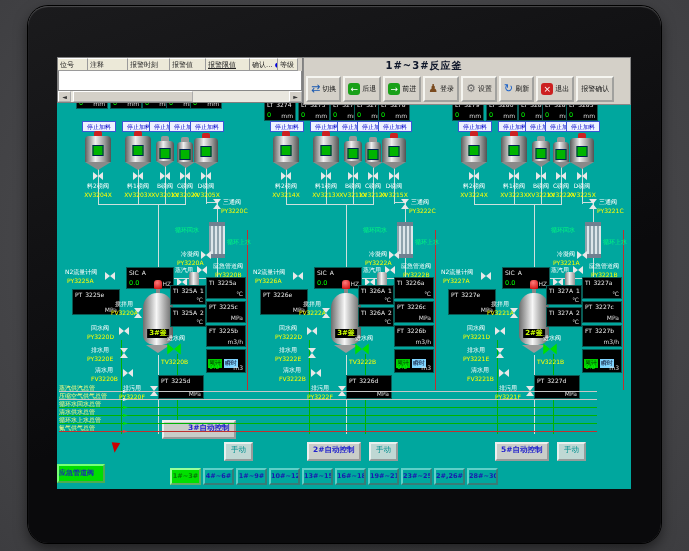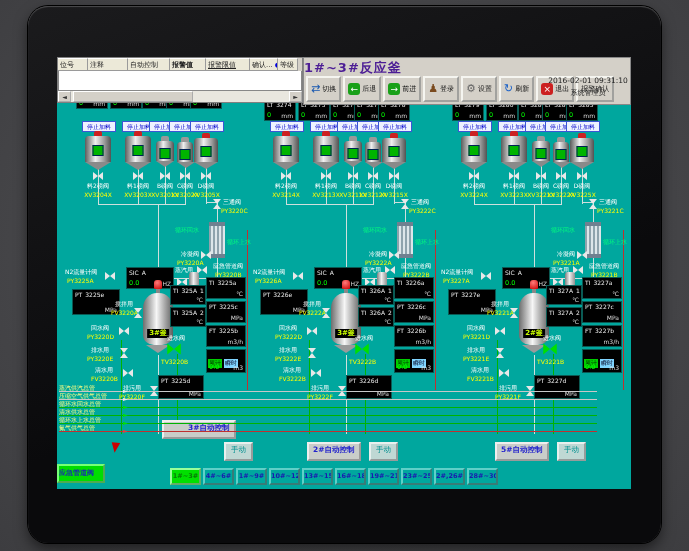--- a/index.html
+++ b/index.html
@@ -19,21 +19,21 @@
          white-space:nowrap;overflow:hidden;}
   .acell .ackdot{color:#0000dd;font-size:7px;margin-left:2px;}
   .alarm-body{height:19px;background:#fff;border:1px solid #888;border-top:none;}
   .alarm-scroll{height:11px;display:flex;align-items:stretch;background:#d4d0c8;}
   .sb-btn{width:11px;background:#d4d0c8;border:1px outset #fff;font-style:normal;font-size:6px;line-height:9px;text-align:center;color:#333;}
   .sb-track{flex:1;background:#e9e7df;position:relative;}
   .sb-thumb{position:absolute;left:2px;top:0;width:120px;height:100%;background:#d4d0c8;border:1px outset #fff;box-sizing:border-box;}
 
   
   .toolbar{position:absolute;left:246px;top:0;width:328px;height:48px;background:#d4d0c8;border:1px solid #888;box-sizing:border-box;}
-  .tb-title{position:absolute;left:0;top:1px;width:240px;text-align:left;font-size:13px;font-weight:bold;color:#4c1d95;letter-spacing:1px;white-space:nowrap;}
+  .tb-title{position:absolute;left:0;top:1px;width:240px;text-align:center;font-size:10px;font-weight:bold;color:#0f172a;letter-spacing:1px;white-space:nowrap;}
   .tb-buttons{position:absolute;left:2px;bottom:2px;display:flex;gap:2px;}
   .tbtn{display:flex;align-items:center;gap:2px;height:22px;padding:0 3px;background:#d4d0c8;
         border:2px outset #f5f5f0;font-size:7px;color:#111;white-space:nowrap;}
   .ticon{font-size:11px;line-height:12px;}
   .ticon.boxed{display:inline-block;width:12px;height:12px;border-radius:3px;color:#fff;font-size:9px;line-height:12px;text-align:center;}
   .tb-clock{position:absolute;right:2px;top:18px;width:80px;text-align:center;}
   .tb-date{font-size:7.5px;color:#222;white-space:nowrap;}
   .tb-user{font-size:7px;color:#222;margin-top:3px;}
 
   
@@ -752,22 +752,22 @@
         <div class="pagebtn" style="left: 311px;">19#~21#</div>
         <div class="pagebtn" style="left: 344px;">23#~25#</div>
         <div class="pagebtn" style="left: 377px;">2#,26#,27</div>
         <div class="pagebtn" style="left: 410px;">28#~30#</div>
       </div>
 
     <div class="alarm-panel">
       <div class="alarm-head" id="alarm-head">
           <div class="acell" style="width: 30px;">位号</div>
           <div class="acell" style="width: 40px;">注释</div>
-          <div class="acell" style="width: 42px;">自动控制</div>
-          <div class="acell" style="width: 36px; font-weight: bold;">报警值</div>
+          <div class="acell" style="width: 42px;">报警时刻</div>
+          <div class="acell" style="width: 36px;">报警值</div>
           <div class="acell" style="width: 44px; text-decoration: underline;">报警限值</div>
           <div class="acell" style="width: 28px;">确认...<span class="ackdot">●</span></div>
           <div class="acell" style="width: 20px;">等级</div>
         </div>
       <div class="alarm-body"></div>
       <div class="alarm-scroll">
         <i class="sb-btn">◄</i>
         <i class="sb-track">
             <i class="sb-thumb"></i>
           </i>
@@ -803,22 +803,18 @@
             <span>刷新</span>
           </div>
           <div class="tbtn">
             <span class="ticon boxed" style="color: rgb(255, 255, 255); background: rgb(204, 32, 32);">×</span>
             <span>退出</span>
           </div>
           <div class="tbtn">
             <span>报警确认</span>
           </div>
         </div>
-      <div class="tb-clock">
-        <div class="tb-date">2016-02-01 09:31:10</div>
-        <div class="tb-user">系统管理员</div>
-      </div>
     </div>
 
     <div class="voice-btn">应急管道阀</div>
     <div class="cursor"></div>
   </div>
 </div>
 
 </body></html>

